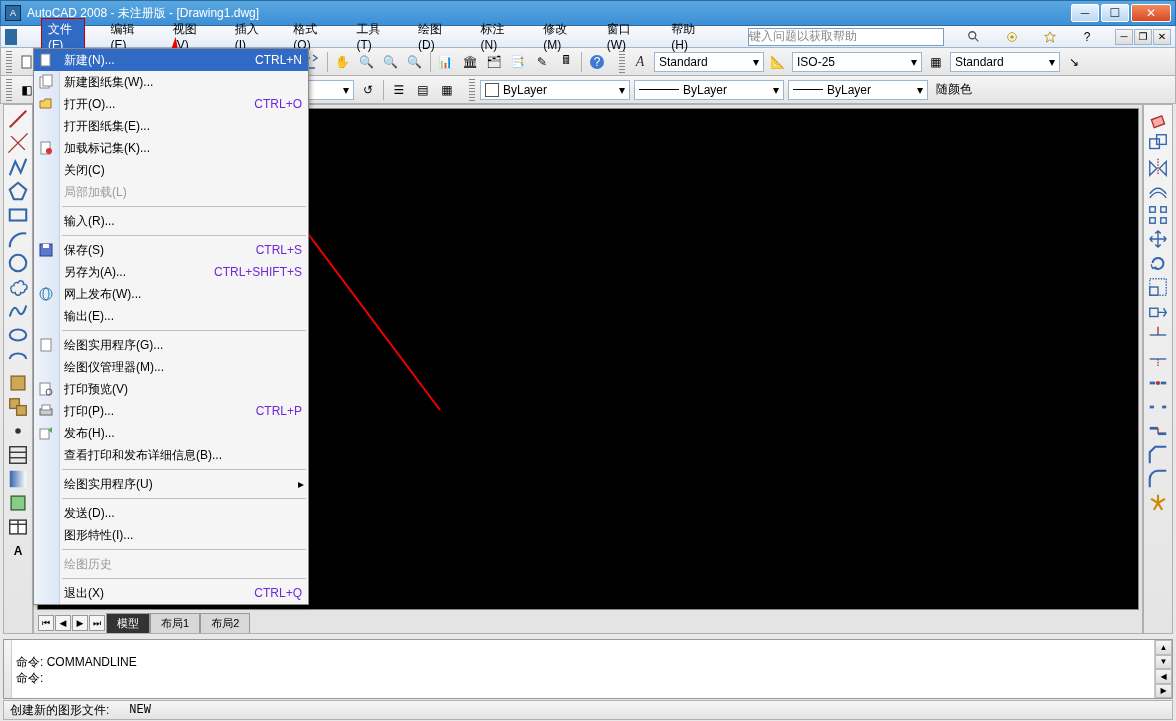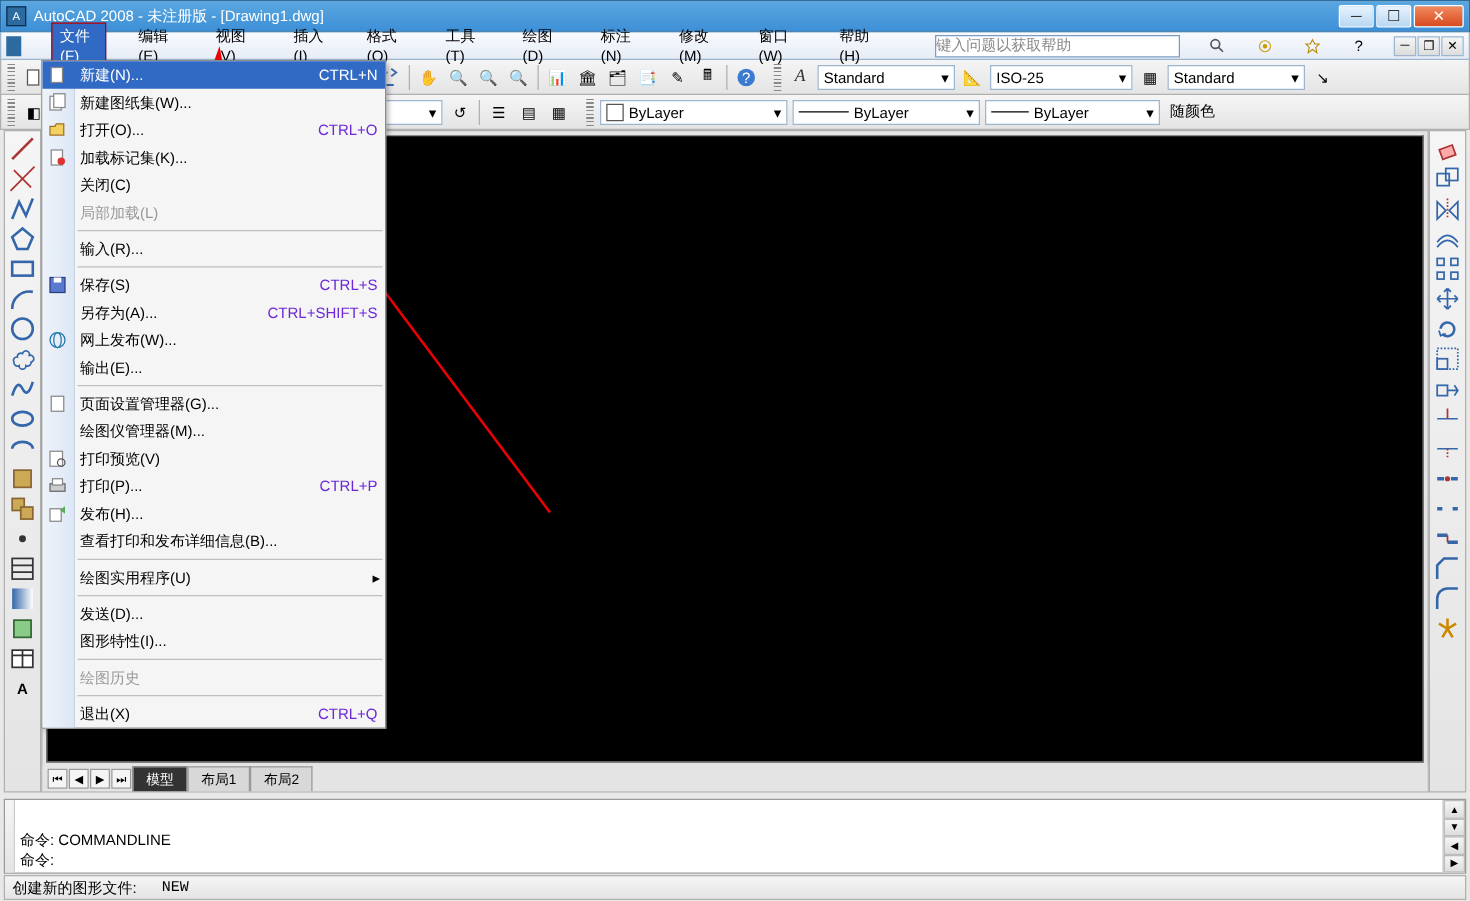--- a/index.html
+++ b/index.html
@@ -56,21 +56,21 @@
 .canvaswrap { flex:1; display:flex; flex-direction:column; border:1px solid #b0b0b0; background:#e4e4e4; }
 .canvas { flex:1; background:#000; position:relative; margin:3px; border:1px solid #888; }
 .tabs { height:20px; display:flex; align-items:center; padding-left:4px; background:#e4e4e4; }
 .tabs .navb { width:16px; height:16px; border:1px solid #999; background:#f5f5f5; display:flex; align-items:center; justify-content:center; margin-right:1px; font-size:9px; }
 .tabs .tab { padding:2px 10px; background:#d8d8d8; border:1px solid #999; border-bottom:none; margin-right:0; font-size:11px; }
 .tabs .tab.active { background:#333; color:#fff; }
 
 
 .cmdarea { position:absolute; left:3px; right:3px; bottom:22px; height:60px; background:#fff; border:1px solid #999; display:flex; }
 .cmdgrip { width:8px; background:linear-gradient(#f5f5f5,#e4e4e4); border-right:1px solid #ccc; }
-.cmdtext { flex:1; font-family:"Courier New",monospace; padding:2px 4px; display:flex; flex-direction:column; justify-content:flex-end; }
+.cmdtext { flex:1; font-family:"Courier New",monospace; padding:12px 4px; display:flex; flex-direction:column; justify-content:flex-end; }
 .cmdtext .line { height:16px; }
 .cmdscroll { width:18px; background:#e8e8e8; border-left:1px solid #ccc; display:flex; flex-direction:column; }
 .cmdscroll .sbtn { height:16px; background:linear-gradient(#f5f5f5,#ddd); border:1px solid #bbb; display:flex; align-items:center; justify-content:center; font-size:8px; }
 .cmdscroll .strack { flex:1; }
 
 
 .statusbar { position:absolute; left:3px; right:3px; bottom:1px; height:20px; background:linear-gradient(#f5f5f5,#e4e4e4); border:1px solid #b0b0b0; display:flex; align-items:center; padding:0 6px; }
 .statusbar .st1 { }
 .statusbar .st2 { margin-left:20px; font-family:"Courier New",monospace; }
 
@@ -193,21 +193,21 @@
         <text x="8" y="12" text-anchor="middle" fill="#fff" font-size="10">?</text>
       </svg>
     </div>
   <div class="grip" style="margin-left:10px"></div>
   <div class="tbtn" style="font-style:italic;font-family:serif;font-size:14px;color:#333">A</div>
   <div class="combo" style="width:110px">
       <span>Standard</span>
       <span class="dd">▾</span>
     </div>
   <div class="tbtn">📐</div>
-  <div class="combo" style="width:114px">
+  <div class="combo" style="width:130px">
       <span>ISO-25</span>
       <span class="dd">▾</span>
     </div>
   <div class="tbtn">▦</div>
   <div class="combo" style="width:110px">
       <span>Standard</span>
       <span class="dd">▾</span>
     </div>
   <div class="tbtn">↘</div>
 </div>
@@ -501,20 +501,23 @@
   <div class="mi">
     <span class="ic">
         <svg viewBox="0 0 16 16">
           <path d="M2 5h4l1-2h6v9H2z" fill="#f4d060" stroke="#a07020"></path>
         </svg>
       </span>
     <span class="lbl">打开(O)...</span>
     <span class="sc">CTRL+O</span>
   </div>
   <div class="mi">
+    <span class="lbl">打开图纸集(E)...</span>
+  </div>
+  <div class="mi">
     <span class="ic">
         <svg viewBox="0 0 16 16">
           <rect x="3" y="2" width="9" height="12" fill="#fff" stroke="#888"></rect>
           <circle cx="11" cy="11" r="3" fill="#d33"></circle>
         </svg>
       </span>
     <span class="lbl">加载标记集(K)...</span>
   </div>
   <div class="mi">
     <span class="lbl">关闭(C)</span>
@@ -553,21 +556,21 @@
   <div class="mi">
     <span class="lbl">输出(E)...</span>
   </div>
   <div class="sep"></div>
   <div class="mi">
     <span class="ic">
         <svg viewBox="0 0 16 16">
           <rect x="3" y="2" width="10" height="12" fill="#fff" stroke="#888"></rect>
         </svg>
       </span>
-    <span class="lbl">页面设置管理器(G)...</span>
+    <span class="lbl">绘图实用程序(G)...</span>
   </div>
   <div class="mi">
     <span class="lbl">绘图仪管理器(M)...</span>
   </div>
   <div class="mi">
     <span class="ic">
         <svg viewBox="0 0 16 16">
           <rect x="2" y="2" width="10" height="12" fill="#fff" stroke="#888"></rect>
           <circle cx="11" cy="11" r="3" fill="none" stroke="#555"></circle>
         </svg>

